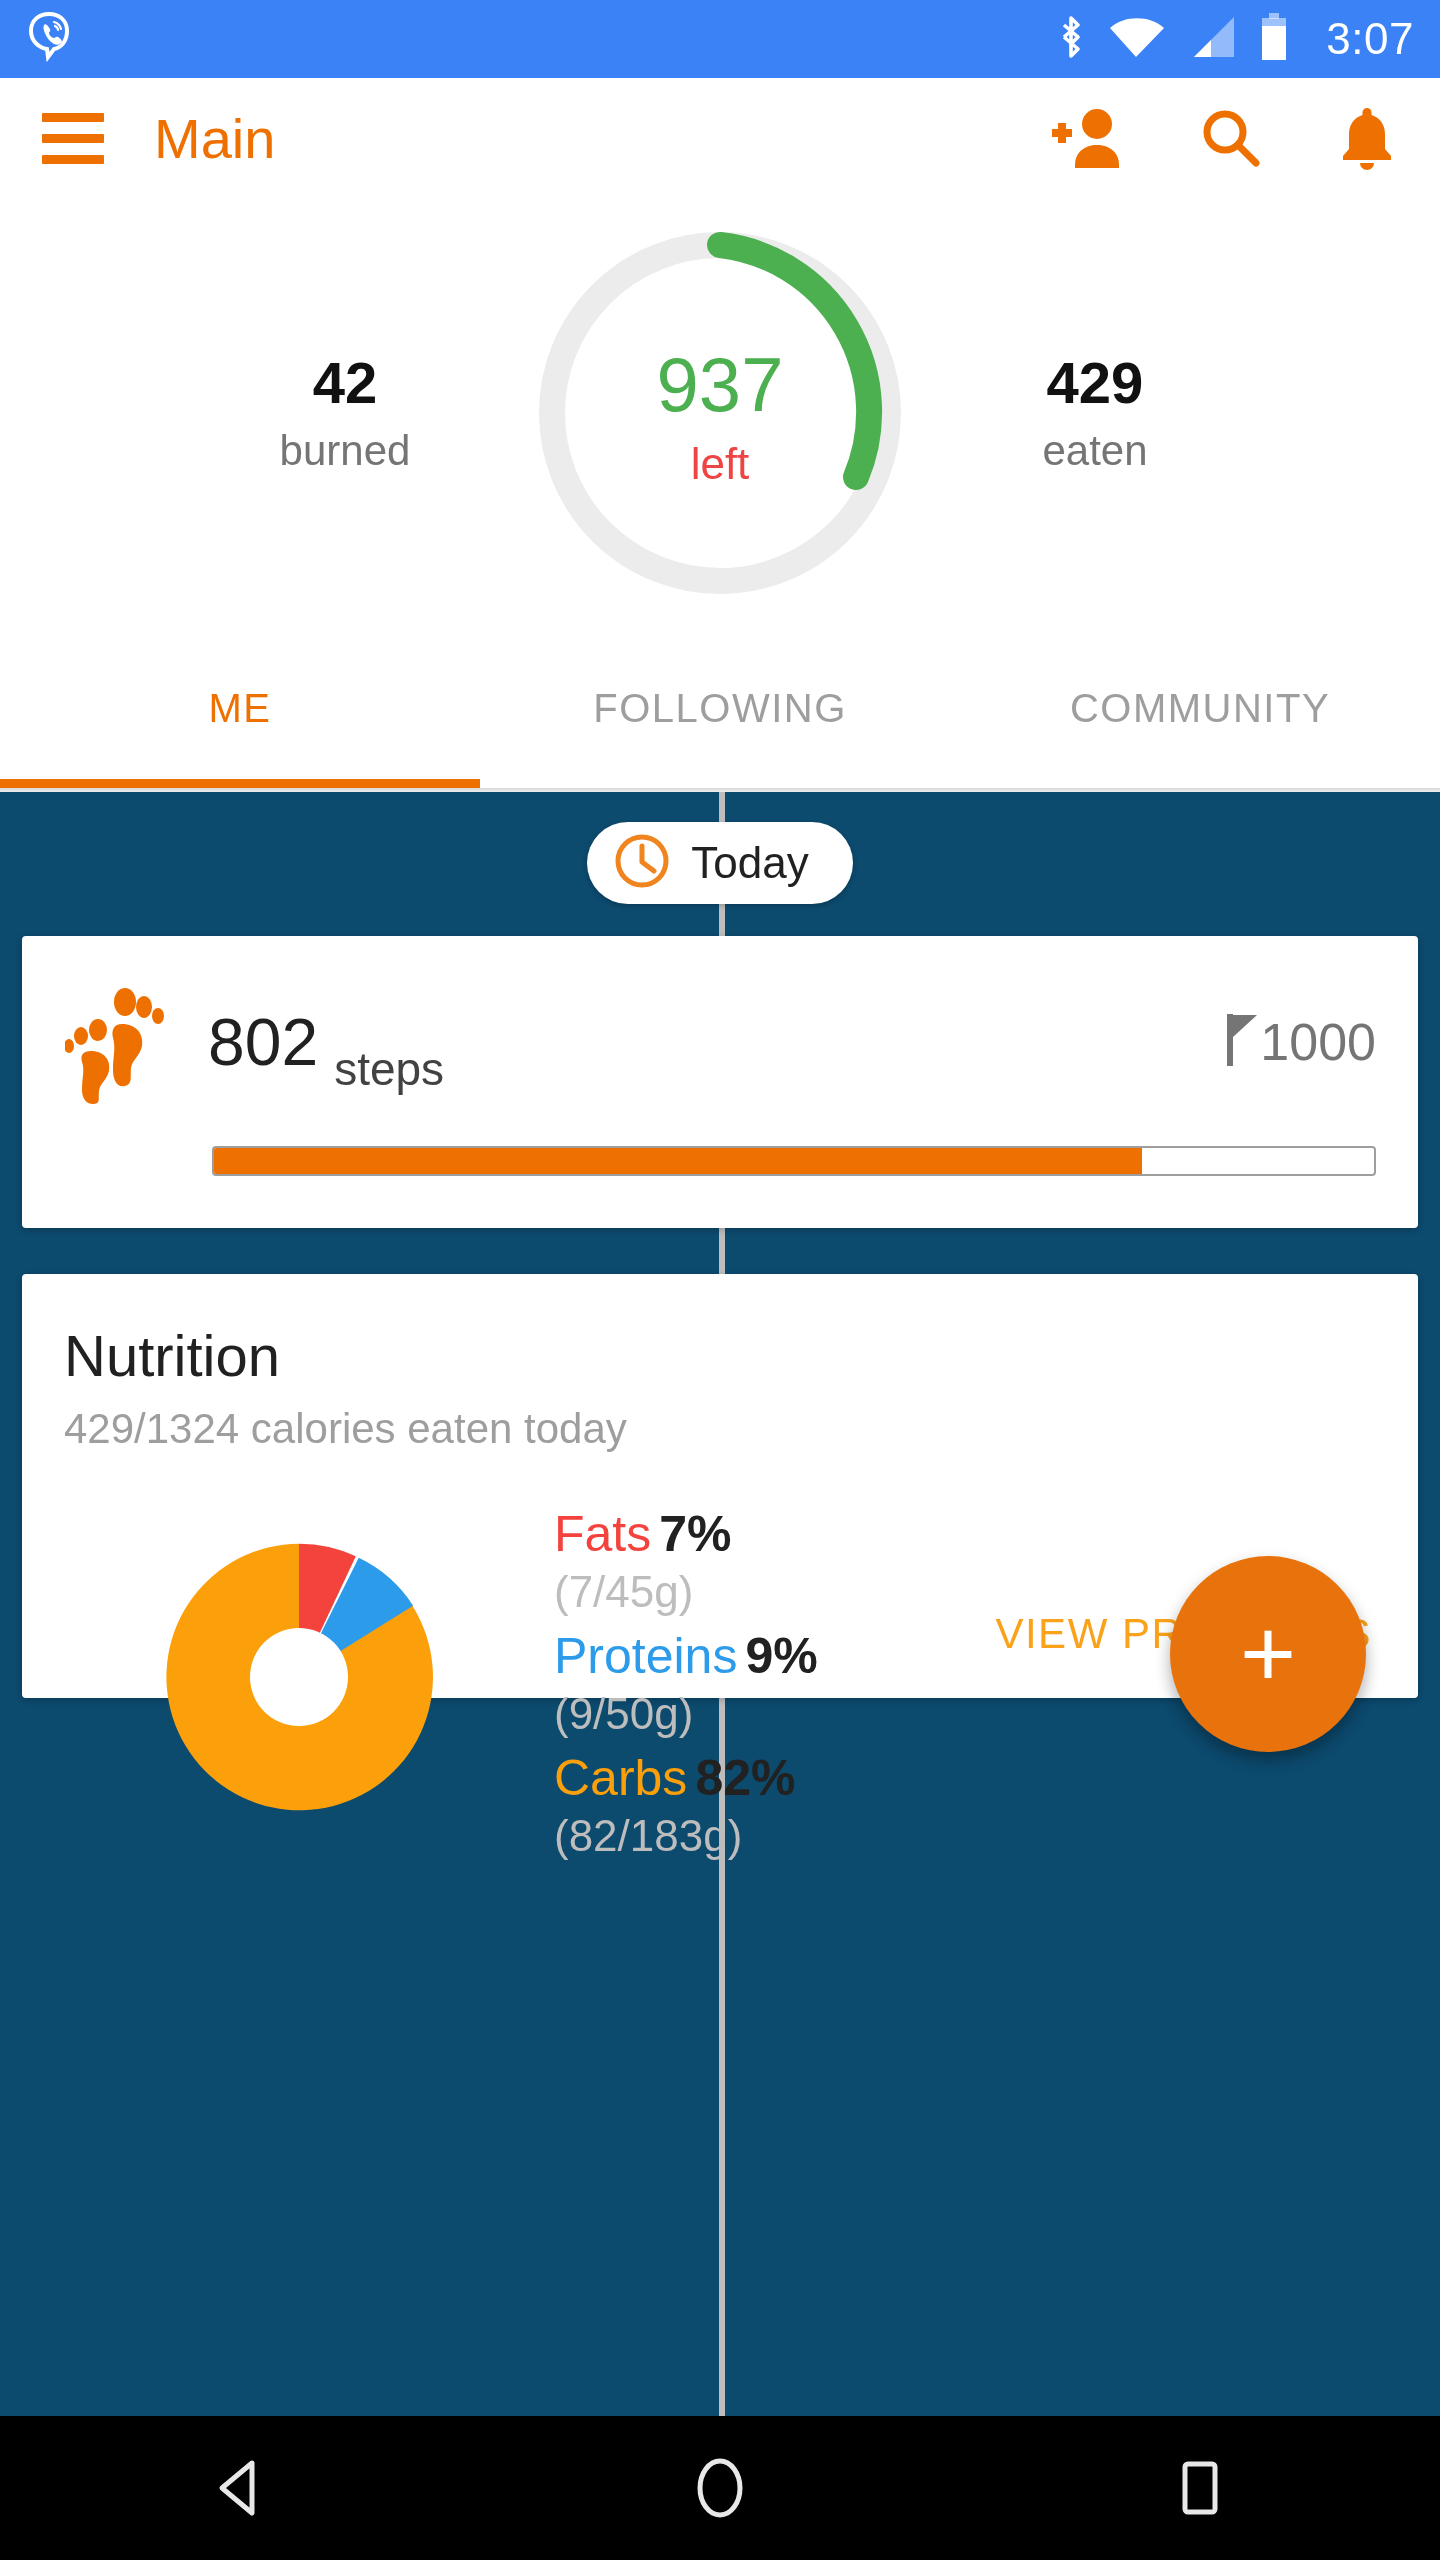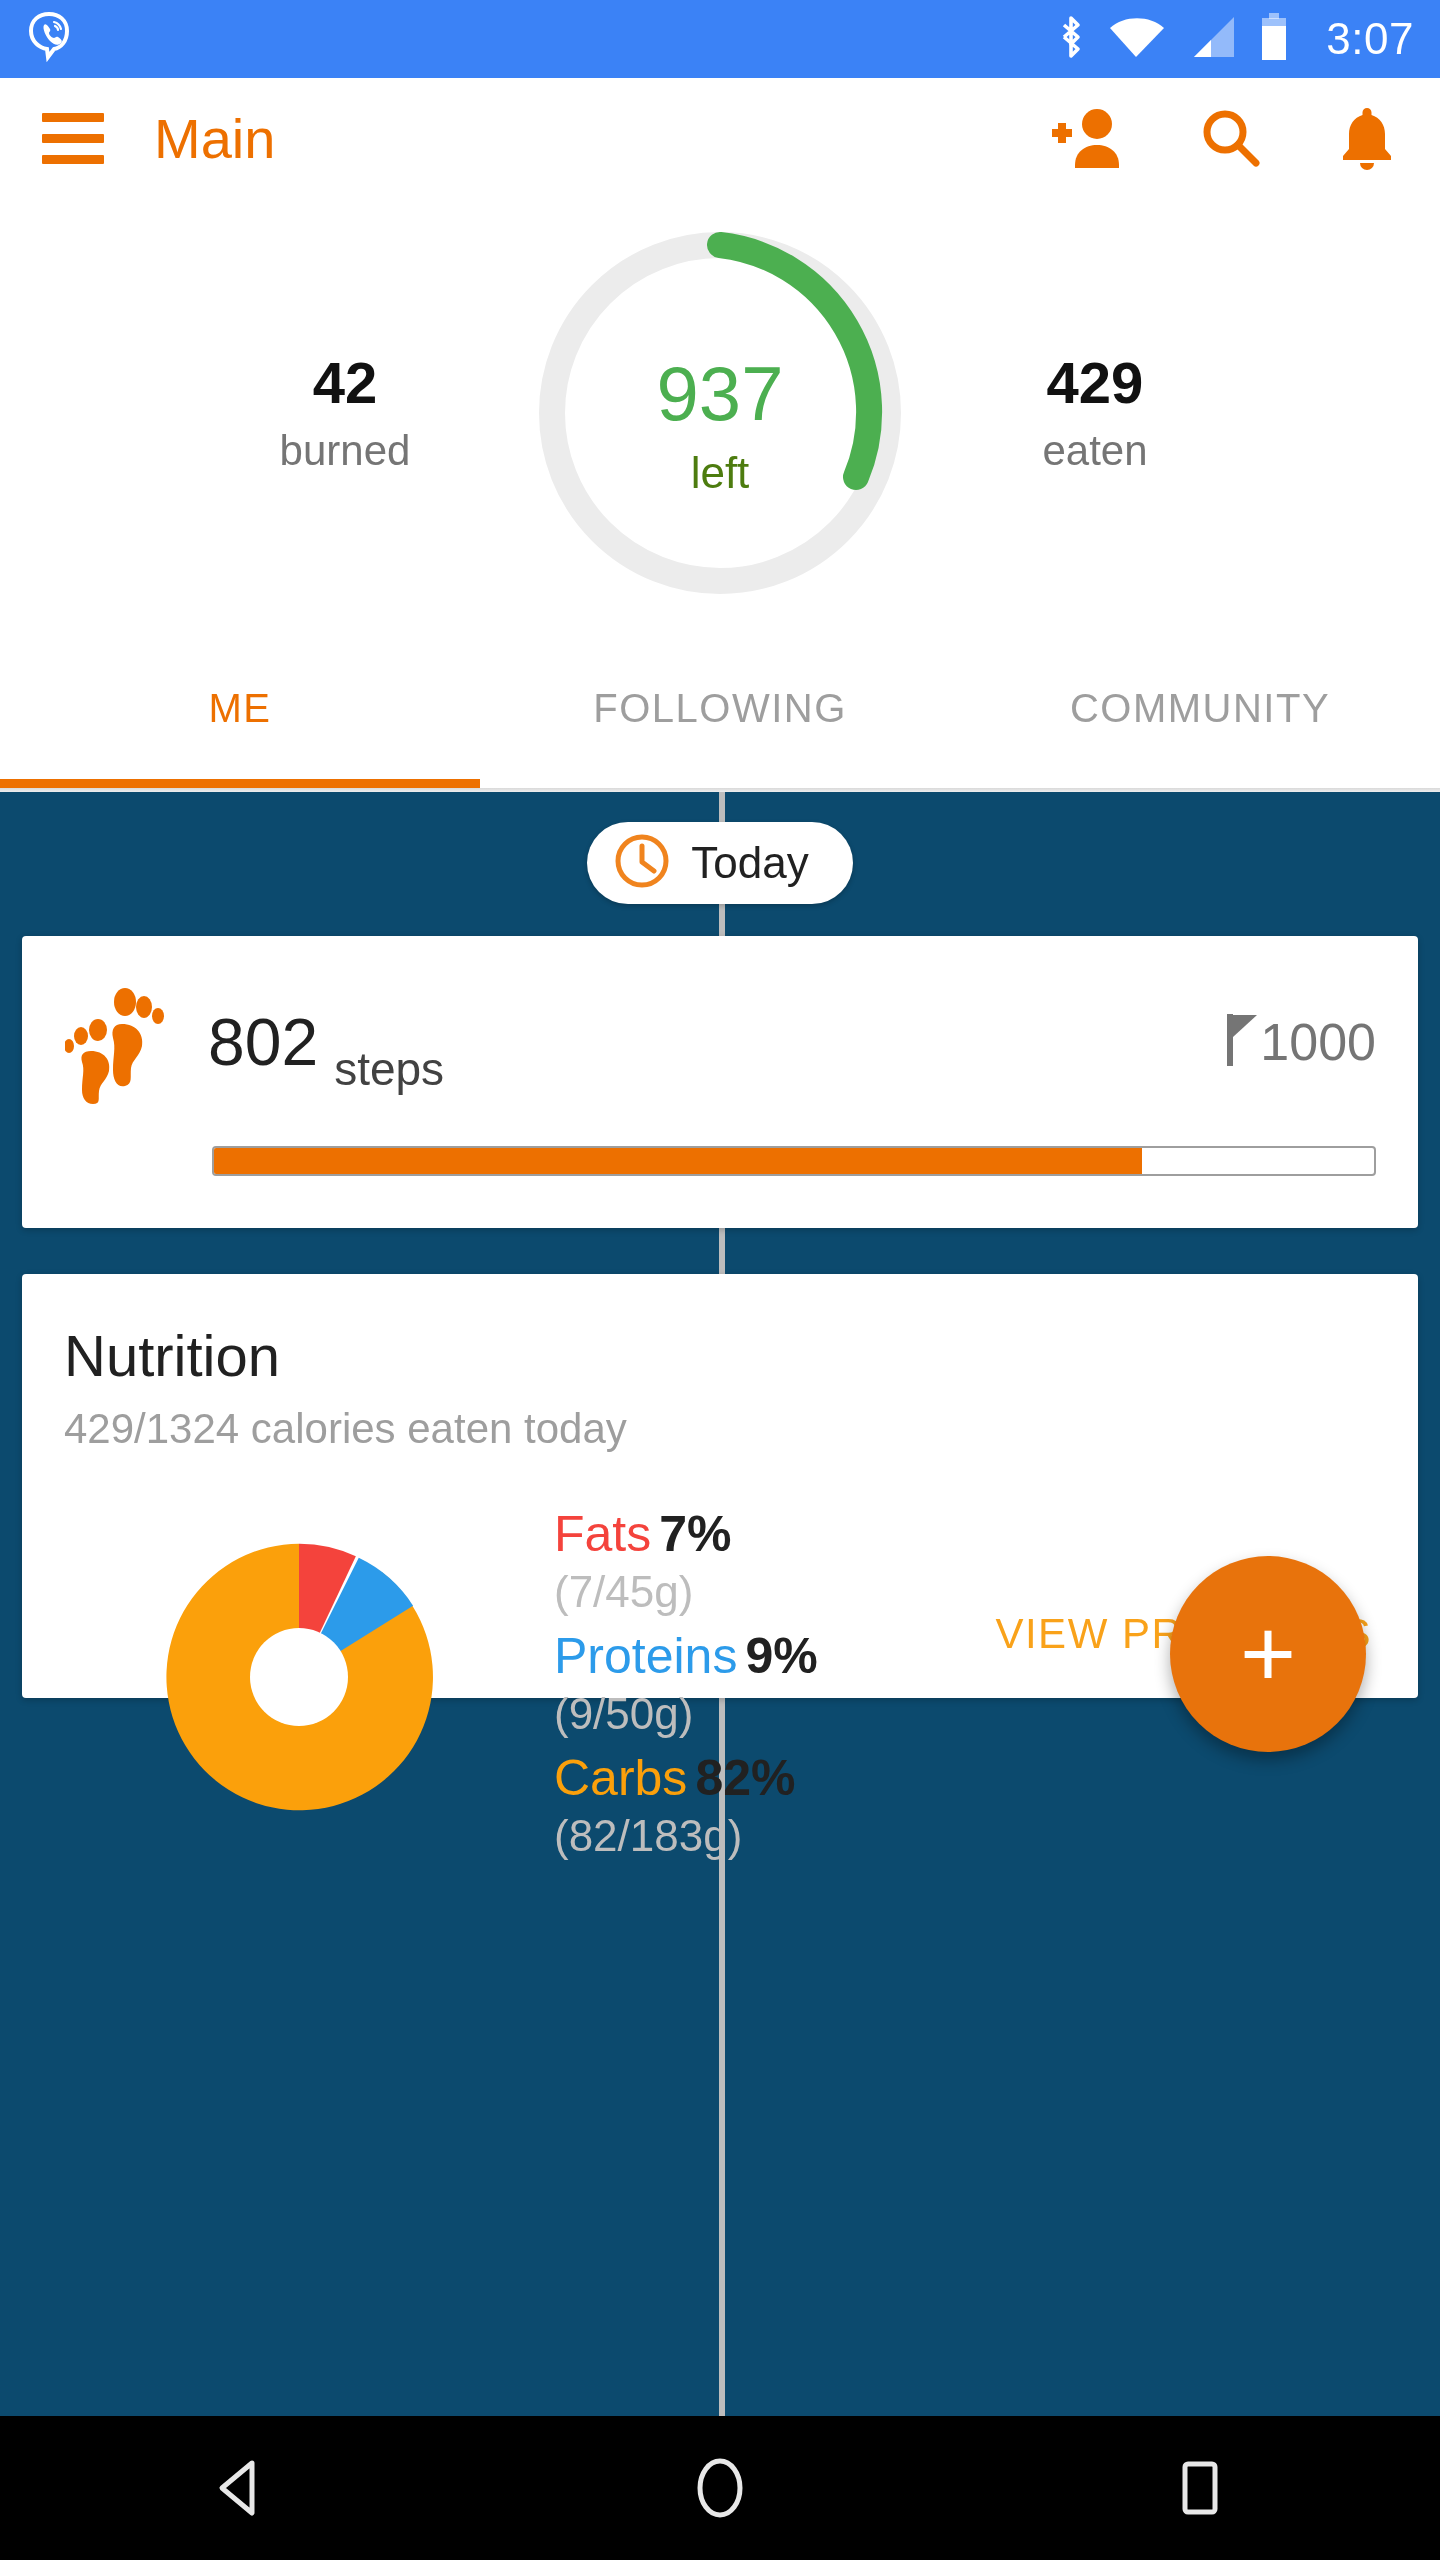--- a/index.html
+++ b/index.html
@@ -47,25 +47,25 @@
     position:relative; height:430px; background:#ffffff;
     display:flex; align-items:center; justify-content:center;
   }
   .cal-stat{
     width:330px; text-align:center;
   }
   .cal-stat .num{ font-size:58px; font-weight:700; color:#111111; line-height:1.1;}
   .cal-stat .lbl{ font-size:42px; color:#757575; margin-top:12px;}
   .ring-holder{ width:420px; height:400px; position:relative; display:flex; align-items:center; justify-content:center;}
   .ring-center{
-    position:absolute; top:14px; left:0; width:100%; height:100%;
+    position:absolute; top:5px; left:0; width:100%; height:100%;
     display:flex; flex-direction:column; align-items:center; justify-content:center;
   }
   .ring-val{ font-size:76px; color:#4CAF50; font-weight:400; line-height:1;}
-  .ring-lbl{ font-size:44px; color:#4d7c0f; margin-top:16px;}
+  .ring-lbl{ font-size:44px; color:#ef4444; margin-top:16px;}
 
   
   .tabs{
     height:160px; background:#ffffff; display:flex; align-items:center;
     position:relative;
   }
   .tab{
     flex:1; text-align:center; font-size:40px; letter-spacing:1.5px;
     color:#9e9e9e; cursor:pointer; text-transform:uppercase;
   }

